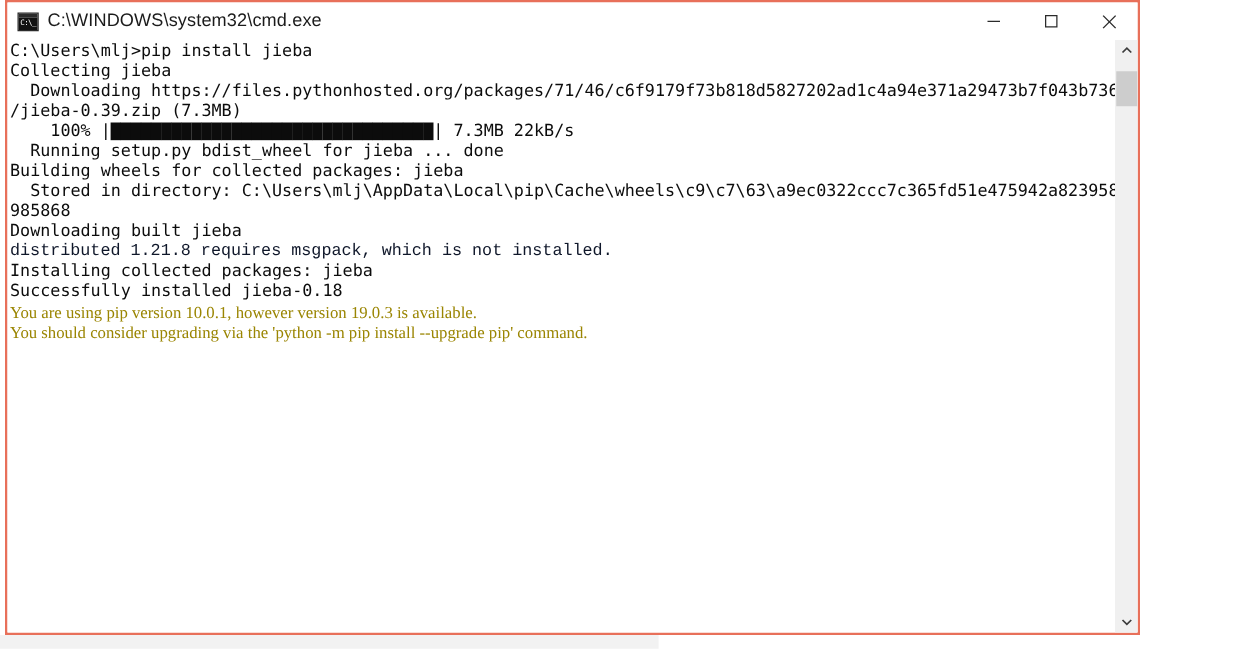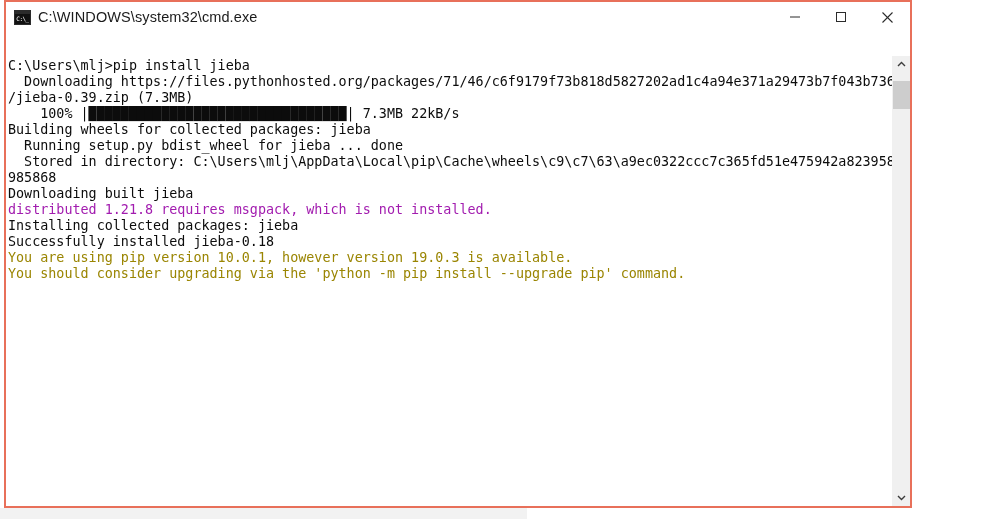--- a/index.html
+++ b/index.html
@@ -95,41 +95,40 @@
   }
   .win-btn svg { display: block; }
 
   
   #console-area {
     flex: 1 1 auto;
     display: flex;
     position: relative;
     overflow: hidden;
     background: #ffffff;
-    margin-top: 24px;
   }
   #console-text {
     flex: 1 1 auto;
     position: relative;
     overflow: hidden;
     padding: 2px 0 0 2px;
     box-sizing: border-box;
   }
   .term-line {
     font-family: "DejaVu Sans Mono", monospace;
     font-size: 13.4px;
     line-height: 16px;
     height: 16px;
     white-space: pre;
     color: #0c0c0c;
     letter-spacing: 0px;
     overflow: hidden;
   }
-  .term-line.red   { color: #a21caf; }
-  .term-line.yellow{ color: #9a8502; }
+  .term-line.red   { color: #0f172a; font-family: Liberation Mono, monospace; }
+  .term-line.yellow{ color: #9a8502; font-family: Liberation Serif, serif; }
   .term-line.blank { color: transparent; }
 
   .cursor-block {
     display: inline-block;
     width: 8px;
     height: 7px;
     background: #0c0c0c;
     vertical-align: -1px;
   }
 
@@ -217,25 +216,26 @@
           <line x1="1.5" y1="1.5" x2="11.5" y2="11.5" stroke="#2b2b2b" stroke-width="1.1"></line>
           <line x1="11.5" y1="1.5" x2="1.5" y2="11.5" stroke="#2b2b2b" stroke-width="1.1"></line>
         </svg>
       </div>
     </div>
   </div>
 
   <div id="console-area">
     <div id="console-text">
         <div class="term-line">C:\Users\mlj&gt;pip install jieba</div>
+        <div class="term-line">Collecting jieba</div>
         <div class="term-line">  Downloading https://files.pythonhosted.org/packages/71/46/c6f9179f73b818d5827202ad1c4a94e371a29473b7f043b736b4dab6b8cd</div>
         <div class="term-line">/jieba-0.39.zip (7.3MB)</div>
         <div class="term-line">    100% |████████████████████████████████| 7.3MB 22kB/s</div>
+        <div class="term-line">  Running setup.py bdist_wheel for jieba ... done</div>
         <div class="term-line">Building wheels for collected packages: jieba</div>
-        <div class="term-line">  Running setup.py bdist_wheel for jieba ... done</div>
         <div class="term-line">  Stored in directory: C:\Users\mlj\AppData\Local\pip\Cache\wheels\c9\c7\63\a9ec0322ccc7c365fd51e475942a82395807186e94f0</div>
         <div class="term-line">985868</div>
         <div class="term-line">Downloading built jieba</div>
         <div class="term-line red">distributed 1.21.8 requires msgpack, which is not installed.</div>
         <div class="term-line">Installing collected packages: jieba</div>
         <div class="term-line">Successfully installed jieba-0.18</div>
         <div class="term-line yellow">You are using pip version 10.0.1, however version 19.0.3 is available.</div>
         <div class="term-line yellow">You should consider upgrading via the 'python -m pip install --upgrade pip' command.</div>
         <div class="term-line blank">&nbsp;</div>
       </div>

